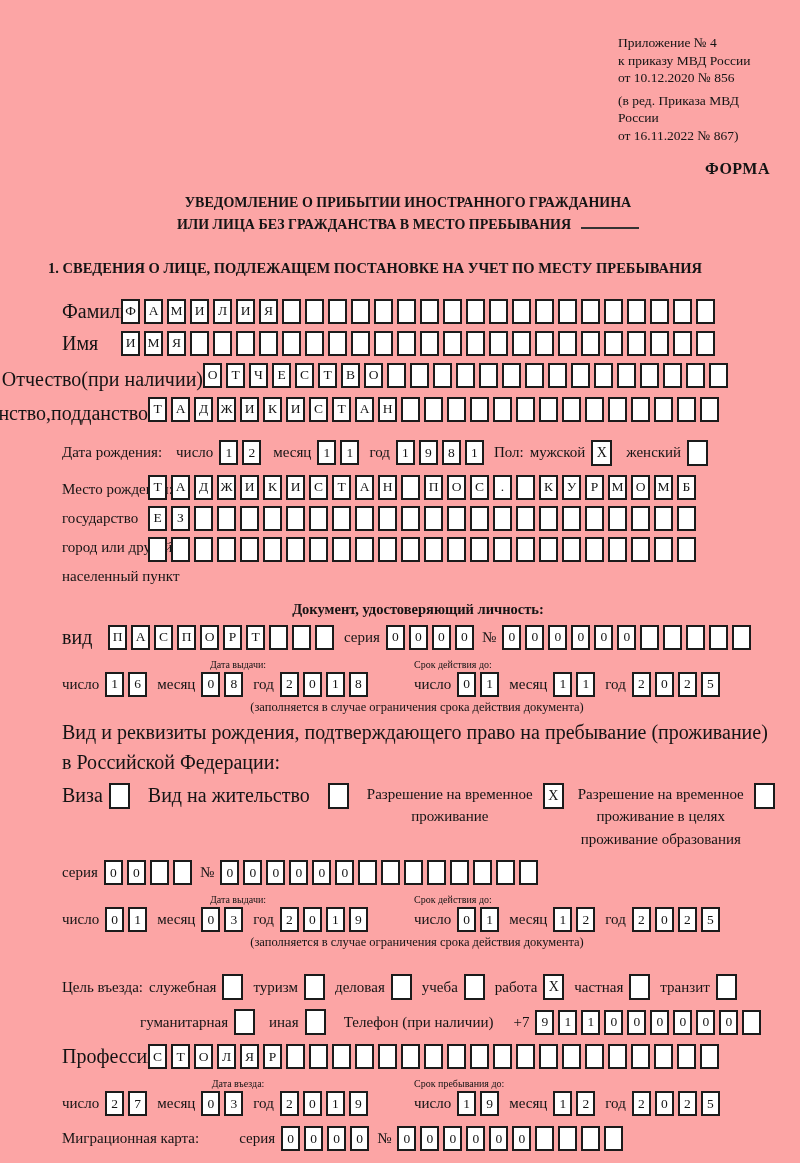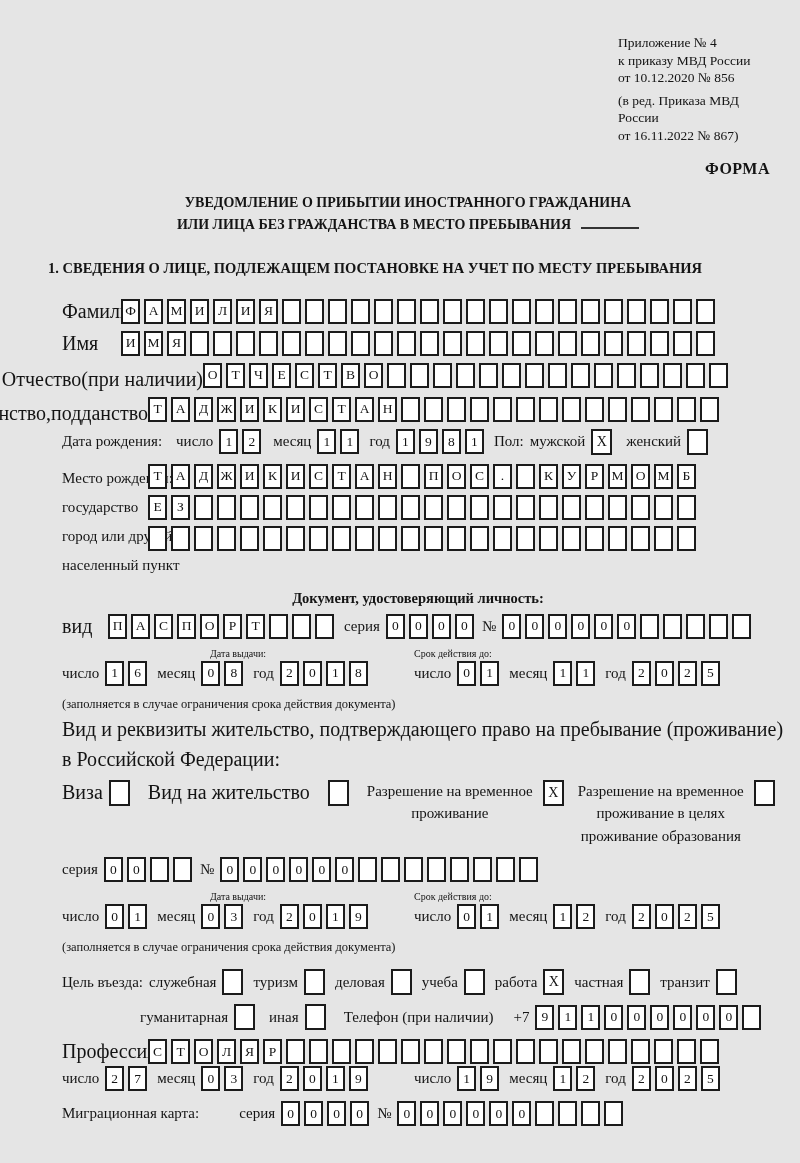--- a/index.html
+++ b/index.html
@@ -1,18 +1,18 @@
 <!DOCTYPE html>
 <html><head>
 <meta charset="utf-8">
 <style>
   *{margin:0;padding:0;box-sizing:border-box}
   html,body{background:#fff}
   body{width:800px;height:1163px;font-family:"Liberation Serif","DejaVu Serif",serif;color:#141414}
-  .page{width:800px;height:1163px;padding:34px 26px 16px 62px;overflow:hidden;position:relative;background:#e5e5e5}
+  .page{width:800px;height:1163px;padding:34px 26px 16px 62px;overflow:hidden;position:relative;background:#fca5a5}
 
   .topright{margin-left:556px;font-size:13.5px;line-height:1.3}
   .topright .grp2{margin-top:5px}
   .forma{text-align:right;font-weight:bold;font-size:16px;margin:16px 4px 0 0;letter-spacing:.5px}
 
   .title{text-align:center;font-weight:bold;font-size:14px;line-height:1.55;margin:14px 0 0 -20px}
   .blank-line{display:inline-block;width:58px;border-bottom:2px solid #333;margin-left:10px;height:12px}
 
   .sec{font-weight:bold;font-size:14.5px;margin:24px 0 0 -14px;white-space:nowrap}
 
@@ -27,21 +27,21 @@
   .align-top{align-items:flex-start}
 
   .dlbl{font-size:15px;margin:0 6px 0 0;flex:none}
   .dg{display:inline-flex;align-items:center;flex:none}
   .dg .boxes{margin-right:10px}
   .wgrp{width:352px}
 
   .hdr2{display:flex;margin-top:9px;font-size:10px}
   .hdr2 .h-left{width:352px;text-align:center}
   .hdr2 .h-right{width:330px;}
-  .note{font-size:12.5px;text-align:left;margin-top:11px;padding-right:2px}
+  .note{font-size:12.5px;text-align:center;margin-top:3px;padding-right:2px}
 
   .bp{display:flex;margin-top:9px}
   .bp-labels{width:86px;font-size:15px;line-height:1.95;flex:none}
   .bp-rows{display:flex;flex-direction:column;gap:6px}
 
   .center-bold{text-align:center;font-weight:bold;font-size:14.5px;margin-top:9px}
 
   .opt{display:inline-flex;align-items:center}
   .optml{display:inline-flex;align-items:flex-start}
   .optlines{display:inline-flex;flex-direction:column;text-align:center;font-size:15px;line-height:1.5}
@@ -194,21 +194,21 @@
         <span class="cell"></span>
         <span class="cell"></span>
         <span class="cell"></span>
         <span class="cell"></span>
         <span class="cell"></span>
         <span class="cell"></span>
         <span class="cell"></span>
       </span>
   </div>
 
-  <div class="frow" style="margin-top:0">
+  <div class="frow" style="margin-top:11px">
     <span class="dlbl" style="margin-right:14px">Дата рождения:</span>
     <span class="dlbl">число</span>
     <span class="boxes" style="margin-right:12px">
         <span class="cell">1</span>
         <span class="cell">2</span>
       </span>
     <span class="dlbl">месяц</span>
     <span class="boxes" style="margin-right:10px">
         <span class="cell">1</span>
         <span class="cell">1</span>
@@ -395,21 +395,21 @@
           <span class="cell">2</span>
           <span class="cell">0</span>
           <span class="cell">2</span>
           <span class="cell">5</span>
         </span>
     </span>
   </div>
   <div class="note">(заполняется в случае ограничения срока действия документа)</div>
 
   <div class="frow" style="margin-top:6px">
-    <span class="lbl">Вид и реквизиты жительство, подтверждающего право на пребывание (проживание)</span>
+    <span class="lbl">Вид и реквизиты рождения, подтверждающего право на пребывание (проживание)</span>
   </div>
   <div class="frow">
     <span class="lbl">в Российской Федерации:</span>
   </div>
 
   <div class="frow align-top" style="margin-top:9px">
     <span class="opt">
       <span class="lbl">Виза</span>
       <span class="cb gap6"></span>
     </span>
@@ -500,21 +500,21 @@
       <span class="boxes">
           <span class="cell">2</span>
           <span class="cell">0</span>
           <span class="cell">2</span>
           <span class="cell">5</span>
         </span>
     </span>
   </div>
   <div class="note">(заполняется в случае ограничения срока действия документа)</div>
 
-  <div class="frow" style="margin-top:14px">
+  <div class="frow" style="margin-top:24px">
     <span class="dlbl">Цель въезда:</span>
     <span class="dlbl">служебная</span>
     <span class="cb"></span>
     <span class="dlbl gap10">туризм</span>
     <span class="cb"></span>
     <span class="dlbl gap10">деловая</span>
     <span class="cb"></span>
     <span class="dlbl gap10">учеба</span>
     <span class="cb"></span>
     <span class="dlbl gap10">работа</span>
@@ -569,20 +569,24 @@
         <span class="cell"></span>
         <span class="cell"></span>
         <span class="cell"></span>
         <span class="cell"></span>
         <span class="cell"></span>
         <span class="cell"></span>
         <span class="cell"></span>
       </span>
   </div>
 
+  <div class="hdr2">
+    <span class="h-left">Дата въезда:</span>
+    <span class="h-right">Срок пребывания до:</span>
+  </div>
   <div class="frow" style="margin-top:2px">
     <span class="dg wgrp">
       <span class="dlbl">число</span>
       <span class="boxes">
           <span class="cell">2</span>
           <span class="cell">7</span>
         </span>
       <span class="dlbl">месяц</span>
       <span class="boxes">
           <span class="cell">0</span>

